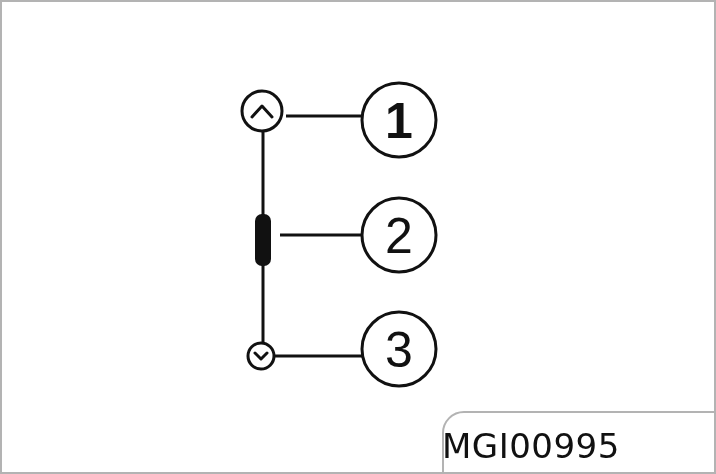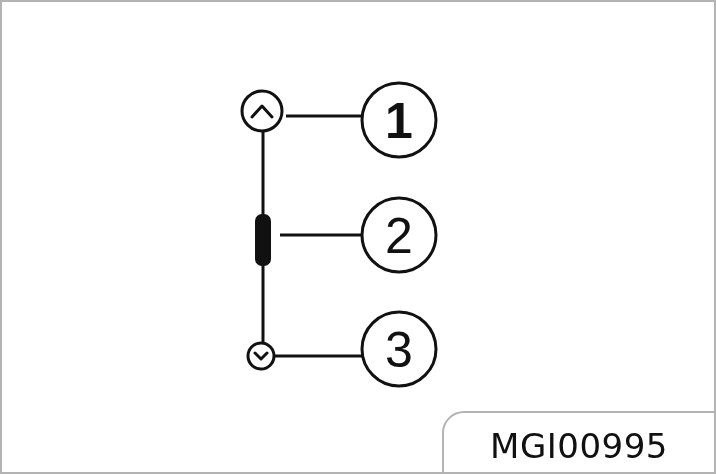--- a/index.html
+++ b/index.html
@@ -24,21 +24,21 @@
       width: 290px; height: 80px;
       box-sizing: border-box;
       border: 2px solid #b3b3b3;
       border-top-left-radius: 22px;
       background: #ffffff;
     }
     .code-text {
       position: absolute;
       left: 440px; top: 424px;
       width: 274px;
-      text-align: center;
+      text-align: left;
       font-family: "DejaVu Sans", sans-serif;
       font-size: 34px;
       color: #111111;
       letter-spacing: 0.5px;
     }
   </style>
 </head>
 <body>
 
 <div class="canvas">

